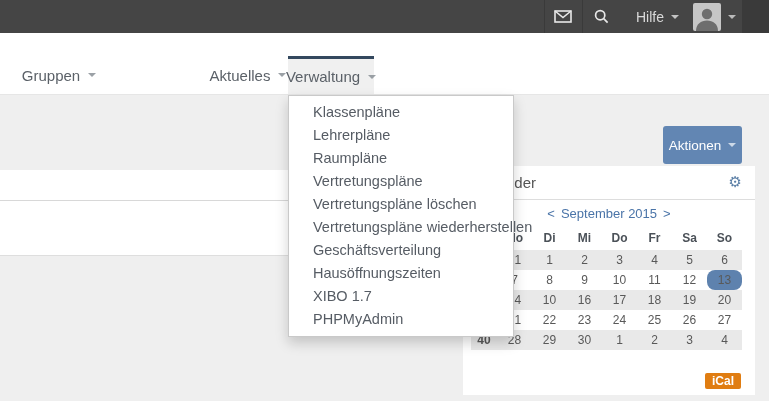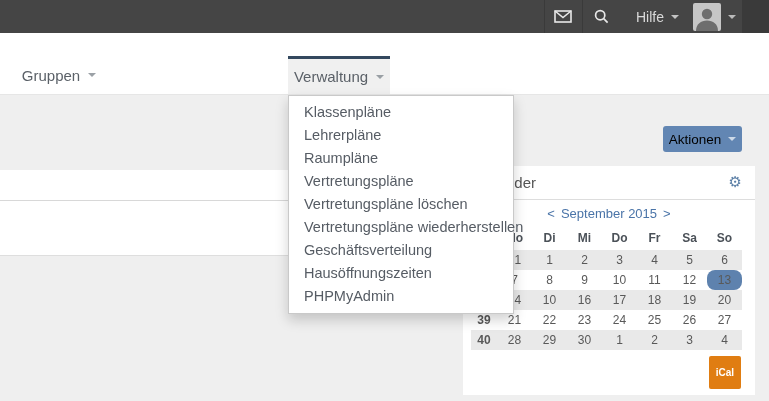--- a/index.html
+++ b/index.html
@@ -20,33 +20,33 @@
 
   
   .navbar { position:absolute; left:0; top:33px; width:769px; height:62px; background:#ffffff; border-bottom:1px solid #e6e6e6; }
   .nav-item { position:absolute; bottom:0; height:38px; display:flex; align-items:center; justify-content:center;
               font-size:15px; color:#5b6168; cursor:pointer; }
   .nav-item .caret { border-top-color:#8a9097; margin-left:8px; }
   .nav-item.active { background:#f0f0f0; border-top:3px solid #33485e; }
   #nav-gruppen    { left:20px;  width:78px; }
   #nav-ressourcen { left:104px; width:94px; }
   #nav-aktuelles  { left:206px; width:84px; }
-  #nav-verwaltung { left:288px; width:102px; }
+  #nav-verwaltung { left:288px; width:86px; }
 
   
   .dropdown { position:absolute; left:288px; top:95px; width:226px; background:#ffffff;
               border:1px solid #c9c9c9; box-shadow:0 6px 12px rgba(0,0,0,.18); padding:5px 0; z-index:30; }
-  .dd-item { height:23px; line-height:23px; padding-left:15px; font-size:14.5px; color:#565c64; cursor:pointer; white-space:nowrap; }
+  .dd-item { height:23px; line-height:23px; padding-left:24px; font-size:14.5px; color:#565c64; cursor:pointer; white-space:nowrap; }
 
   
   .left-panel { position:absolute; left:0; top:170px; width:463px; height:86px; background:#ffffff; border-bottom:1px solid #dedede; z-index:1; }
   .left-panel .divider { position:absolute; left:0; top:30px; width:100%; border-top:1px solid #d8d8d8; }
 
   
-  .actions-btn { position:absolute; left:663px; top:126px; width:79px; height:26px; background:#6286b3; color:#000000;
+  .actions-btn { position:absolute; left:663px; top:126px; width:79px; height:38px; background:#6286b3; color:#ffffff;
                  border:none; border-radius:3px; font-size:13.5px; font-family:inherit; cursor:pointer;
                  display:flex; align-items:center; justify-content:center; z-index:2; }
   .actions-btn .caret { border-top-color:#dfe7f1; }
 
   
   .cal-card { position:absolute; left:463px; top:166px; width:292px; height:229px; background:#ffffff; z-index:2; }
   .cal-header { height:34px; display:flex; align-items:center; justify-content:space-between;
                 padding:0 13px; border-bottom:1px solid #dddddd; }
   .cal-title { font-size:15px; color:#555555; }
   .gear { font-family:"DejaVu Sans",sans-serif; font-size:15px; color:#5b7fa6; cursor:pointer; line-height:1; }
@@ -55,21 +55,21 @@
   .cal-monthnav span { cursor:pointer; }
   table.cal { border-collapse:collapse; margin-left:8px; table-layout:fixed; }
   table.cal th { width:35px; height:24px; font-size:12px; color:#4b5158; font-weight:bold; text-align:center; }
   table.cal th.wk, table.cal td.wk { width:26px; }
   table.cal td { width:35px; height:20px; font-size:12px; color:#595959; text-align:center; cursor:pointer; }
   tr.shade td { background:#e9e9e9; }
   td.wk { color:#51719c; font-weight:bold;margin-left:12px; }
   td.muted { color:#b0b0b0; }
   td.selected { background:#5e82ae; color:#ffffff;border-radius:8px; }
   .ical-btn { position:absolute; right:14px; bottom:6px; background:#e07d12; color:#ffffff; border:none; border-radius:2px;
-              font-size:10px; font-weight:bold; font-family:inherit; padding:11px 7px; cursor:pointer; }
+              font-size:12px; font-weight:bold; font-family:inherit; padding:1px 7px; cursor:pointer; }
 
   
   .icon-svg { display:block; }
 </style>
 </head>
 <body>
 
 <div class="screen">
 
   <div class="topbar">
@@ -103,20 +103,24 @@
         </span>
         <span class="caret" style="color:#cfcfcf;"></span>
       </div>
     </div>
     <div class="topbar-end"></div>
   </div>
 
   <div class="navbar">
     <div class="nav-item" id="nav-gruppen">
       <span>Gruppen</span>
+      <span class="caret"></span>
+    </div>
+    <div class="nav-item" id="nav-aktuelles">
+      <span>Aktuelles</span>
       <span class="caret"></span>
     </div>
     <div class="nav-item active" id="nav-verwaltung">
       <span>Verwaltung</span>
       <span class="caret"></span>
     </div>
   </div>
 
   <div class="left-panel">
     <div class="divider"></div>
@@ -208,16 +212,17 @@
 
   <div class="dropdown">
     <div class="dd-item">Klassenpläne</div>
     <div class="dd-item">Lehrerpläne</div>
     <div class="dd-item">Raumpläne</div>
     <div class="dd-item">Vertretungspläne</div>
     <div class="dd-item">Vertretungspläne löschen</div>
     <div class="dd-item">Vertretungspläne wiederherstellen</div>
     <div class="dd-item">Geschäftsverteilung</div>
     <div class="dd-item">Hausöffnungszeiten</div>
+    <div class="dd-item">XIBO 1.7</div>
     <div class="dd-item">PHPMyAdmin</div>
   </div>
 
 </div>
 
 </body></html>

